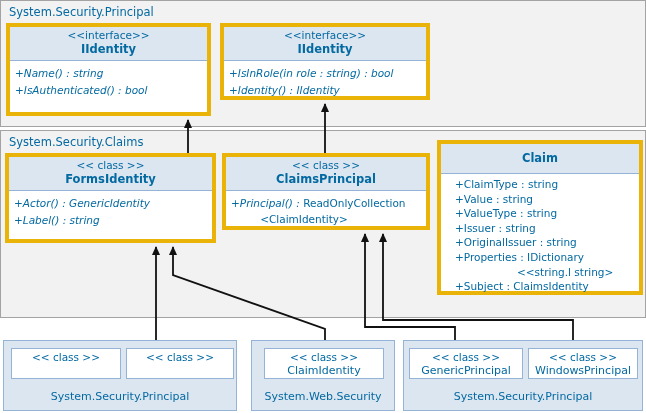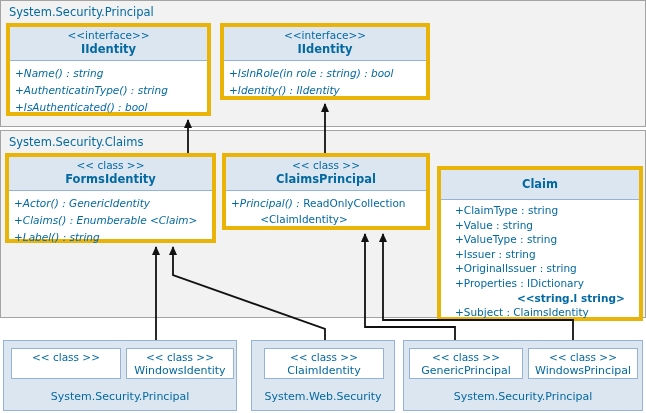--- a/index.html
+++ b/index.html
@@ -18,26 +18,26 @@
   .uml-box { position:absolute; background:#fff; border:4px solid #eab308; box-sizing:border-box; }
   .uml-head { background:#dce6f1; border-bottom:1px solid #95b3d7; text-align:center; padding:2px 0 3px; }
   .stereo { font-size:10.5px; line-height:13px; }
   .uml-name { font-size:11.5px; font-weight:bold; line-height:15px; }
   .uml-body { padding:4px 5px; font-size:10.5px; font-style:italic; line-height:17px; white-space:nowrap; }
 
   .box-iidentity       { left:6px;   top:23px;  width:205px; height:93px; }
   .box-iprincipal      { left:220px; top:23px;  width:210px; height:77px; }
   .box-claimsidentity  { left:5px;   top:153px; width:211px; height:90px; }
   .box-claimsprincipal { left:222px; top:153px; width:208px; height:77px; }
-  .box-claim           { left:437px; top:166px; width:206px; height:155px; }
+  .box-claim           { left:437px; top:140px; width:206px; height:155px; }
 
   .box-claim .uml-head { padding:0; }
   .box-claim .uml-name { line-height:29px; }
   .box-claim .uml-body { font-style:normal; line-height:14.6px; padding:3px 6px;margin-left:8px; }
-  .member.indent { padding-left:62px;font-weight:bold; }
+  .member.indent { padding-left:62px; }
 
   .cp-body { font-style:normal; line-height:16px; }
   .cp-body .it { font-style:italic; }
   .cp-line2 { text-align:center; padding-right:44px; }
 
   
   .pkg { position:absolute; top:340px; height:71px; background:#dce6f1;
          border:1px solid #95b3d7; box-sizing:border-box; }
   .pkg-a { left:3px;   width:234px; }
   .pkg-b { left:251px; width:144px; }
@@ -67,21 +67,20 @@
     <div class="sec-label">System.Security.Claims</div>
   </div>
 
   <div class="uml-box box-iidentity">
     <div class="uml-head">
       <div class="stereo">&lt;&lt;interface&gt;&gt;</div>
       <div class="uml-name">IIdentity</div>
     </div>
     <div class="uml-body">
       <div class="member">+Name() : string</div>
-      <div class="member">+AuthenticatinType() : string</div>
       <div class="member">+IsAuthenticated() : bool</div>
     </div>
   </div>
 
   <div class="uml-box box-iprincipal">
     <div class="uml-head">
       <div class="stereo">&lt;&lt;interface&gt;&gt;</div>
       <div class="uml-name">IIdentity</div>
     </div>
     <div class="uml-body">
@@ -90,21 +89,20 @@
     </div>
   </div>
 
   <div class="uml-box box-claimsidentity">
     <div class="uml-head">
       <div class="stereo">&lt;&lt; class &gt;&gt;</div>
       <div class="uml-name">FormsIdentity</div>
     </div>
     <div class="uml-body">
       <div class="member">+Actor() : GenericIdentity</div>
-      <div class="member">+Claims() : Enumberable &lt;Claim&gt;</div>
       <div class="member">+Label() : string</div>
     </div>
   </div>
 
   <div class="uml-box box-claimsprincipal">
     <div class="uml-head">
       <div class="stereo">&lt;&lt; class &gt;&gt;</div>
       <div class="uml-name">ClaimsPrincipal</div>
     </div>
     <div class="uml-body cp-body">
@@ -128,21 +126,20 @@
       <div class="member">+Subject : ClaimsIdentity</div>
     </div>
   </div>
 
   <div class="pkg pkg-a">
     <div class="mini-box mini-gi">
       <div class="mini-stereo">&lt;&lt; class &gt;&gt;</div>
     </div>
     <div class="mini-box mini-wi">
       <div class="mini-stereo">&lt;&lt; class &gt;&gt;</div>
-      <div class="mini-name">WindowsIdentity</div>
     </div>
     <div class="pkg-label">System.Security.Principal</div>
   </div>
 
   <div class="pkg pkg-b">
     <div class="mini-box mini-fi">
       <div class="mini-stereo">&lt;&lt; class &gt;&gt;</div>
       <div class="mini-name">ClaimIdentity</div>
     </div>
     <div class="pkg-label">System.Web.Security</div>

